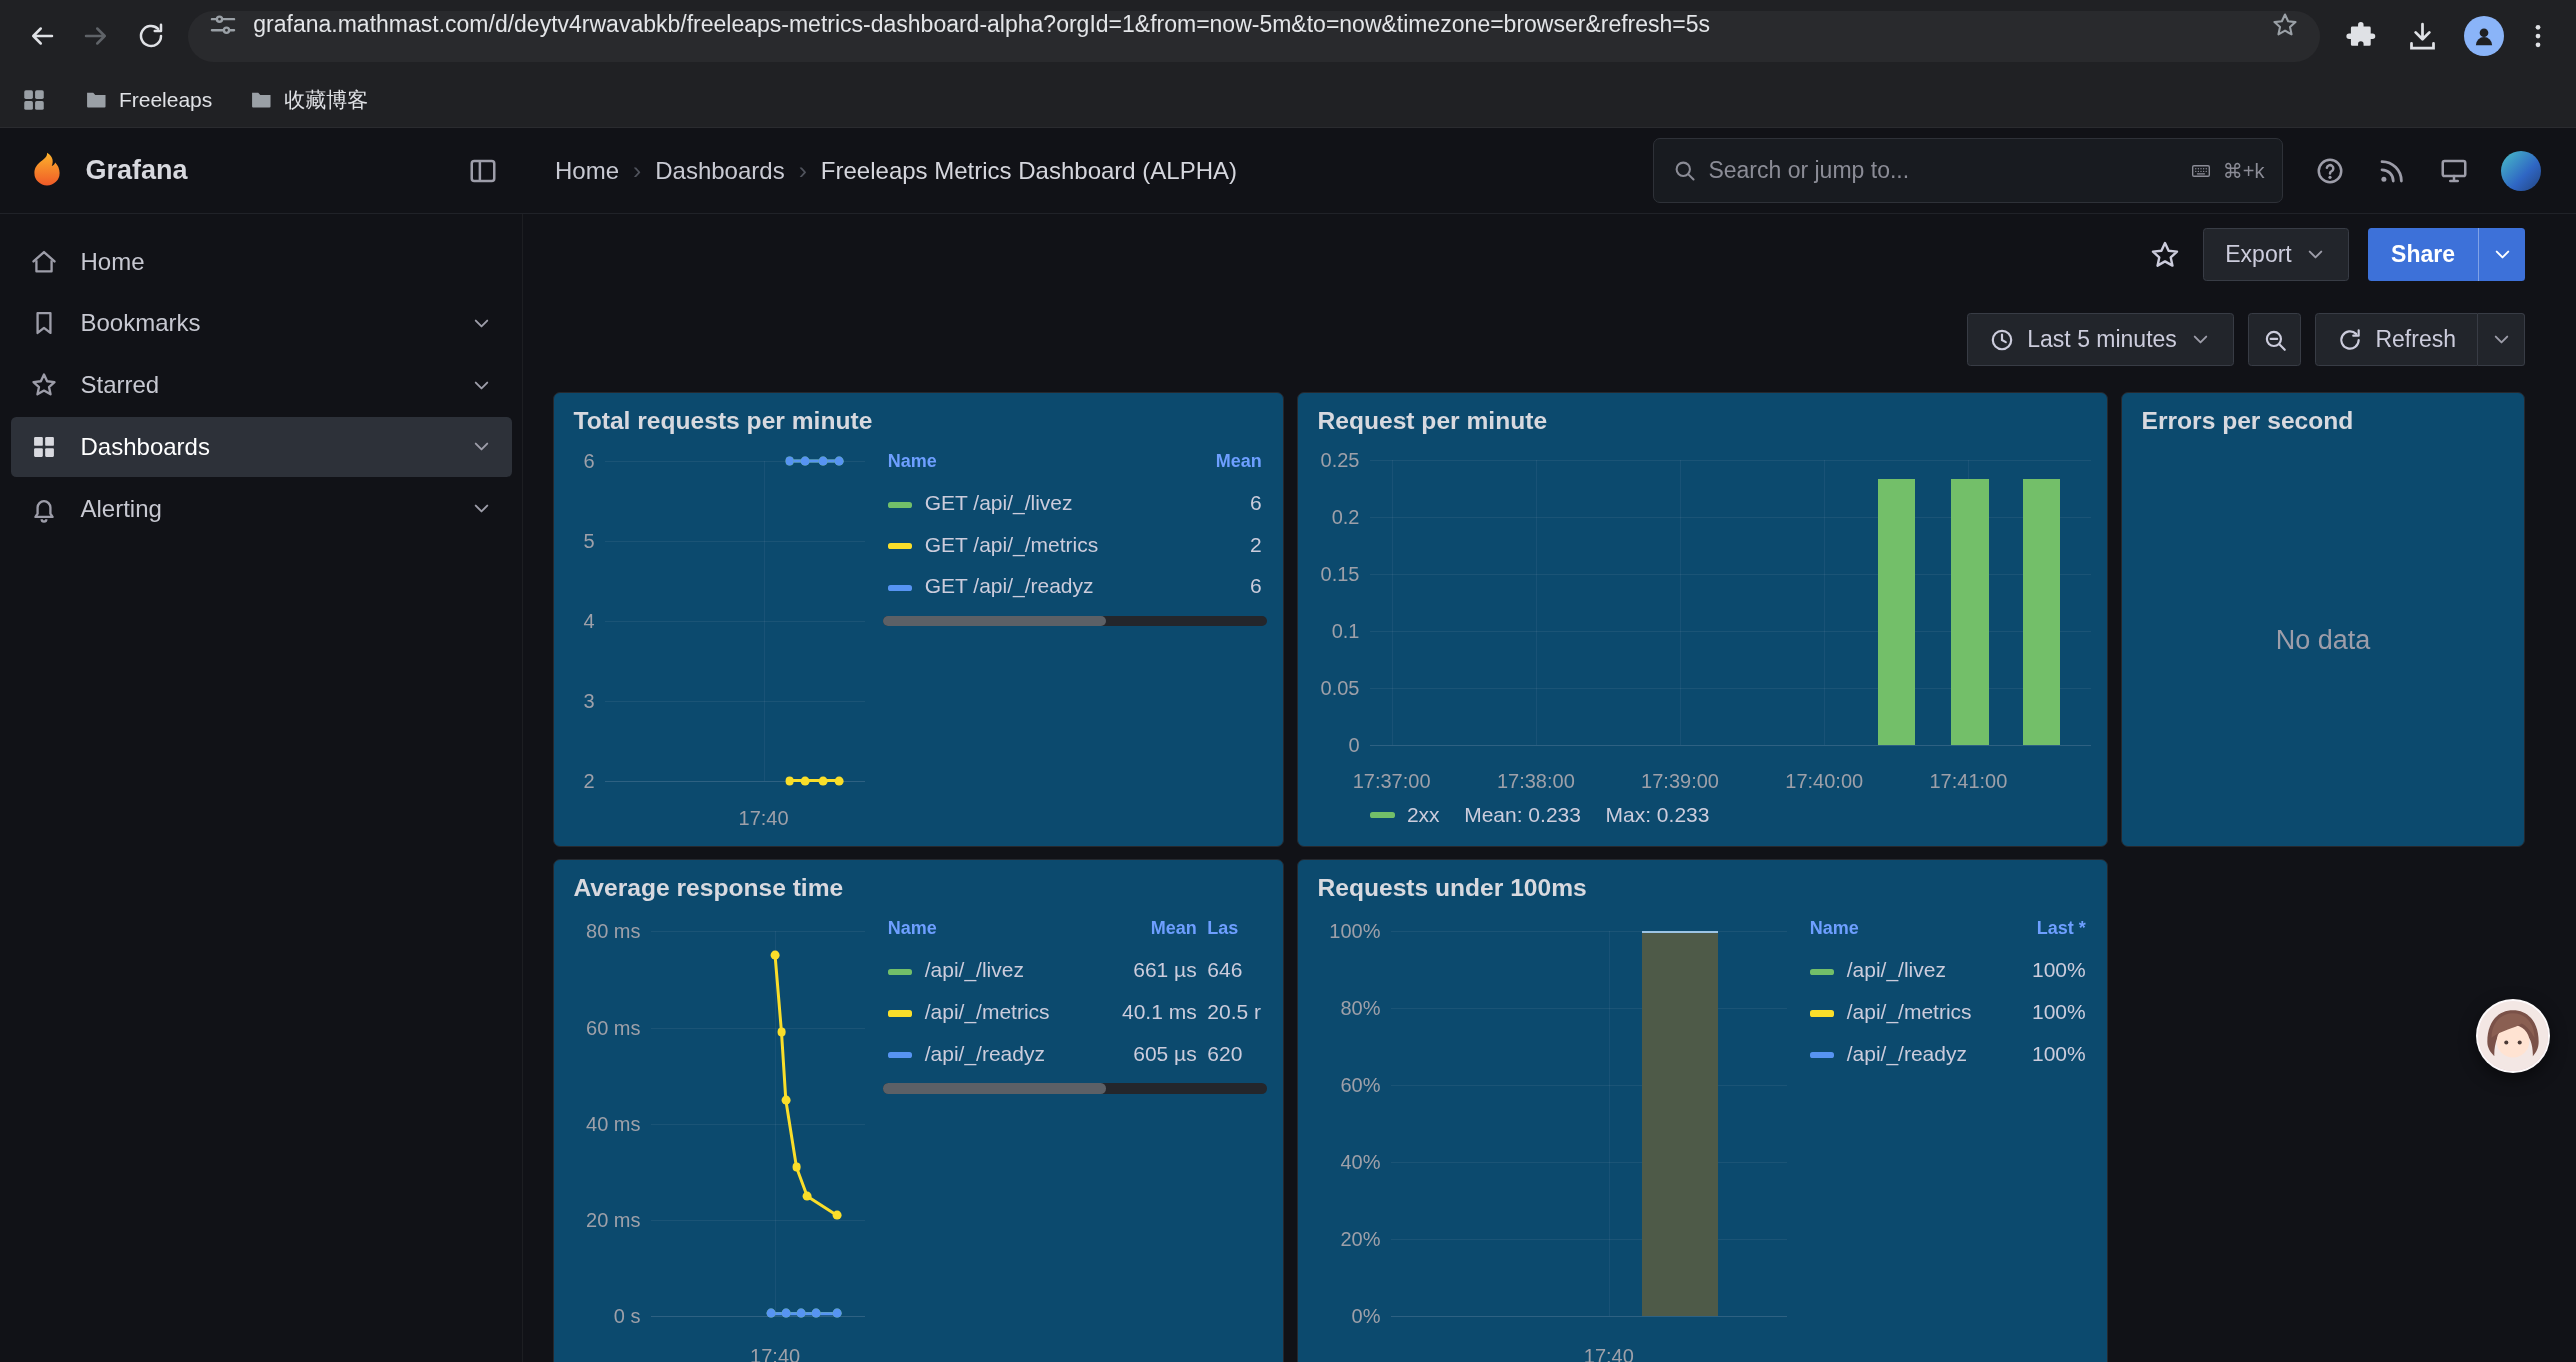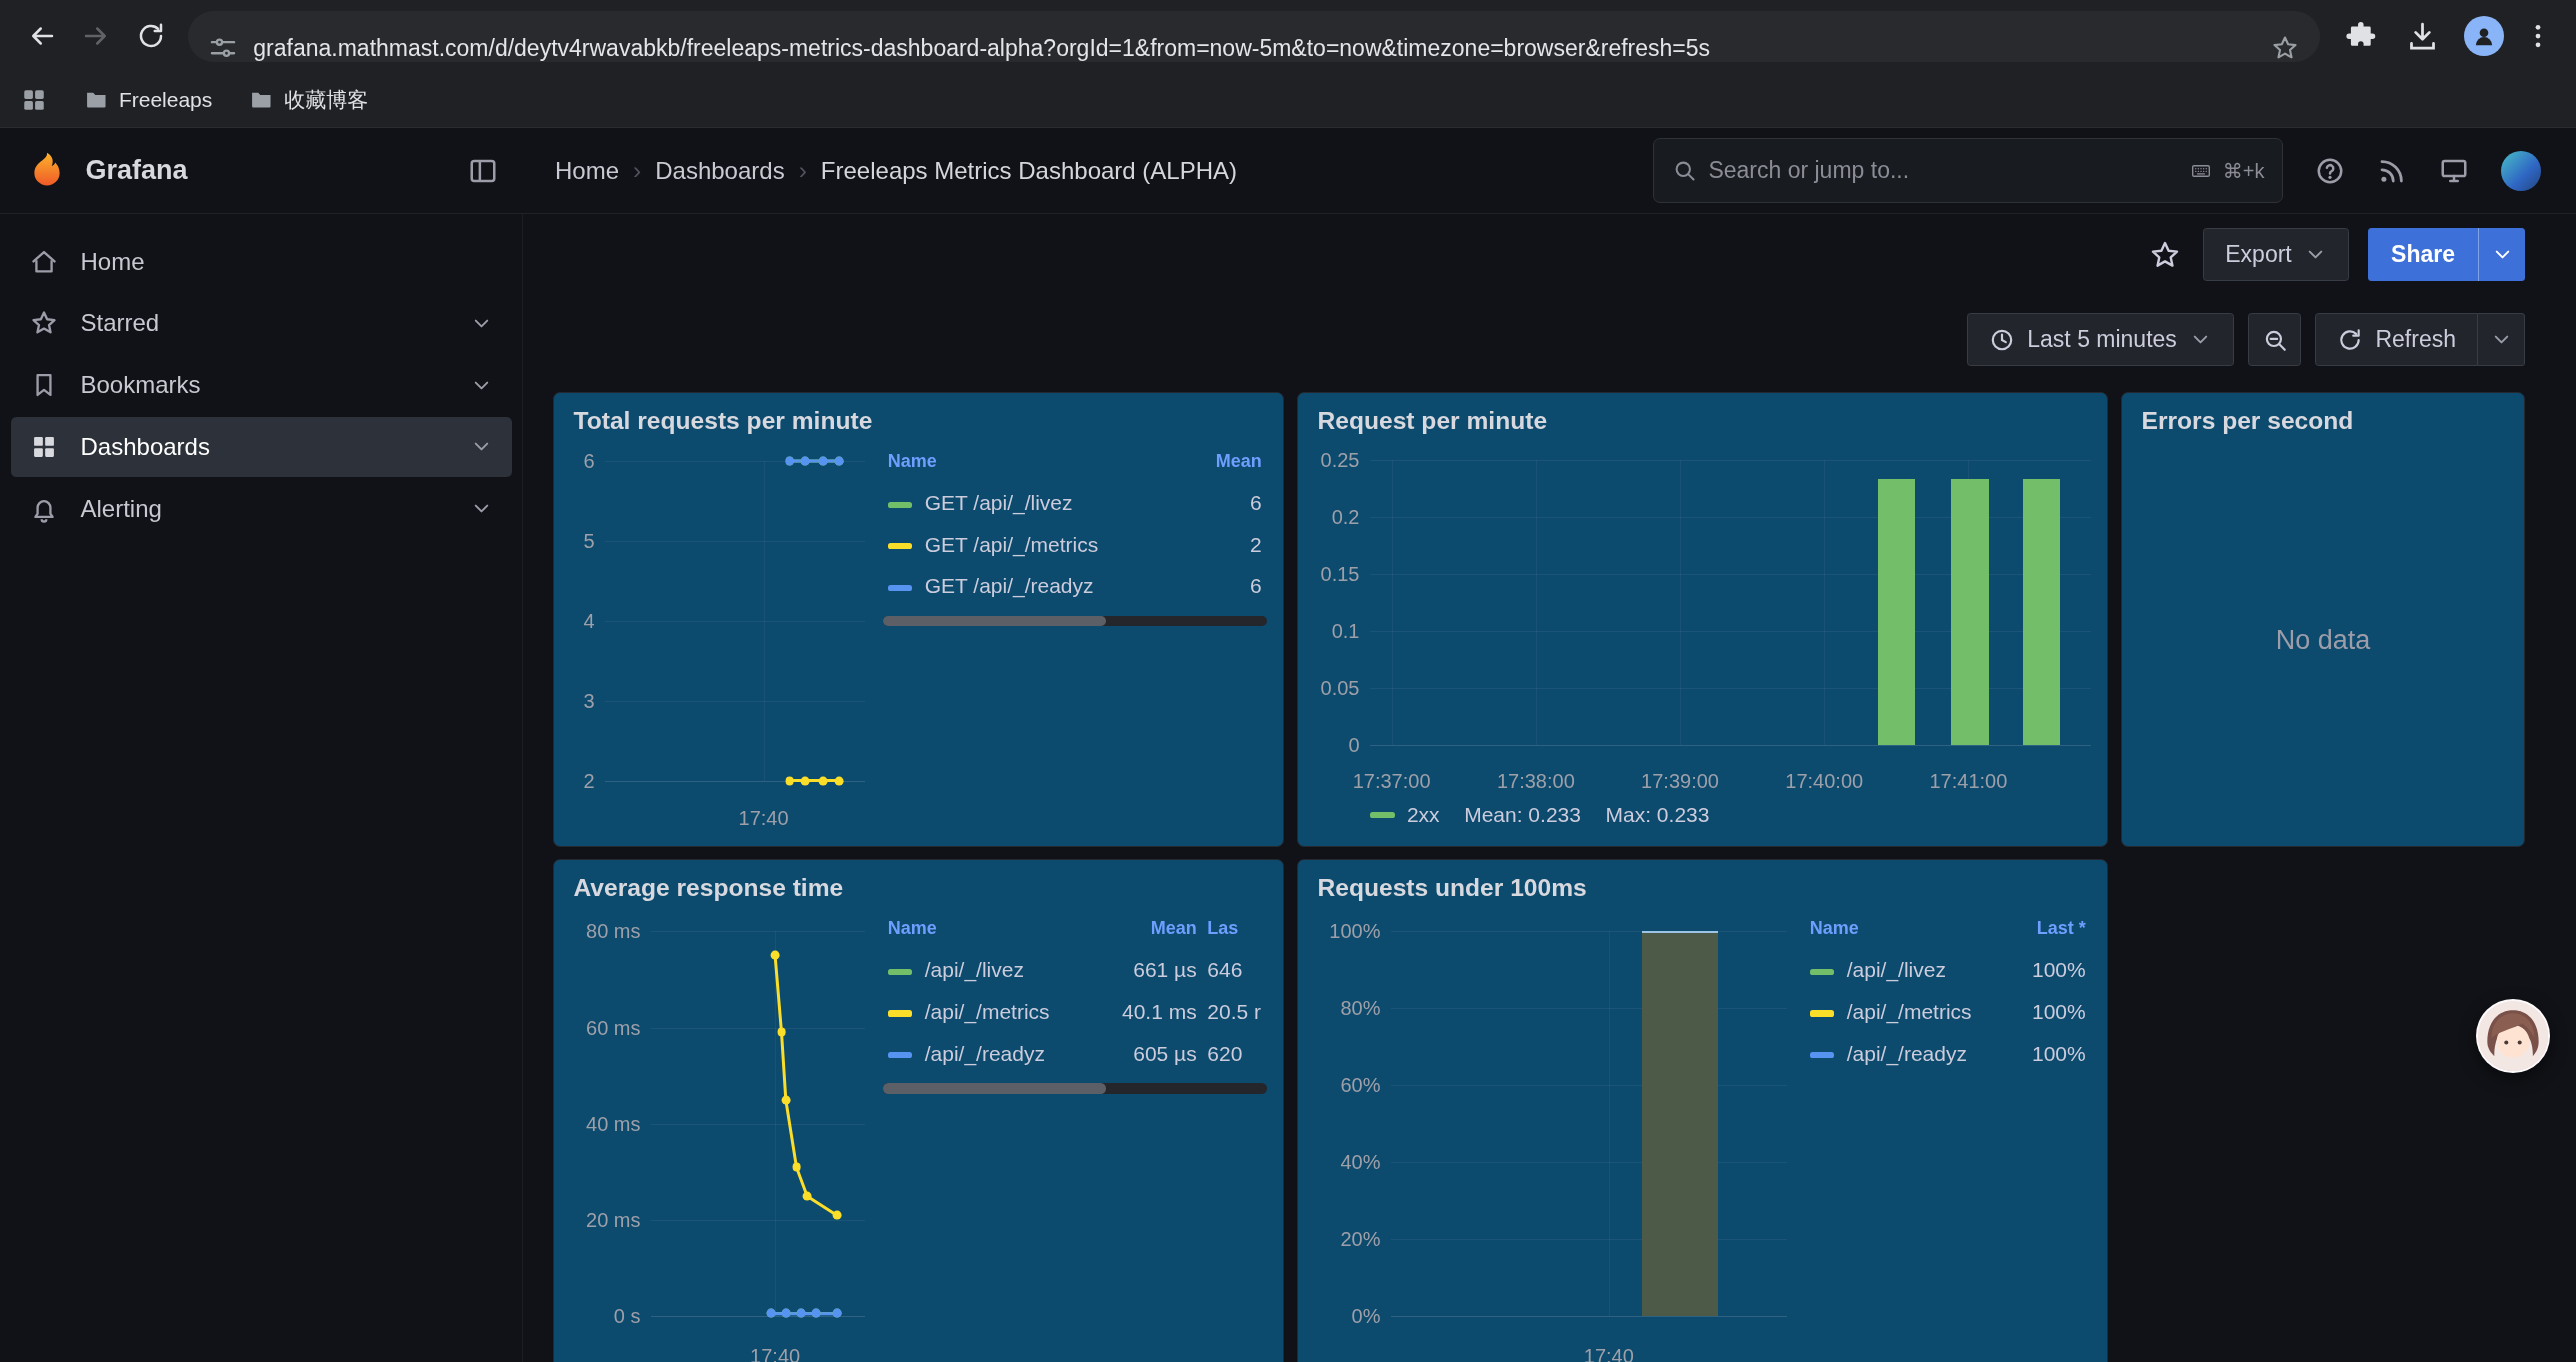--- a/index.html
+++ b/index.html
@@ -9,21 +9,21 @@
   .i { display:inline-flex; align-items:center; justify-content:center; }
   .i svg { width:100%; height:100%; }
 
   
   .browser-toolbar { height:72px; background:#202124; display:flex; align-items:center; padding:0 16px; gap:3.5px; }
   .nav-btn { width:51px; height:51px; border:none; background:transparent; color:#dfe1e5;
              display:flex; align-items:center; justify-content:center; border-radius:50%; }
   .nav-btn .i { width:30px; height:30px; }
   .nav-btn.disabled { color:#5f6368; }
   .url-pill { flex:1; height:51px; margin:0 8.8px; background:#292a2d; border-radius:25.4px;
-              display:flex; align-items:flex-end; padding:0 21px; gap:16px; }
+              display:flex; align-items:flex-start; padding:0 21px; gap:16px; }
   .pill-icon { width:28px; height:28px; color:#9aa0a6; flex:none; }
   .url-input { flex:1; background:transparent; border:none; outline:none; color:#e3e5e8;
                font-size:23px; font-family:inherit; white-space:nowrap; }
   .toolbar-icon { width:33px; height:33px; color:#dfe1e5; margin:0 12.3px; flex:none; }
   .profile-avatar { width:40px; height:40px; border-radius:50%; background:#8ab4f8;
                     display:flex; align-items:center; justify-content:center; margin:0 8.8px; flex:none; }
   .profile-avatar .i { width:26px; height:26px; }
   .kebab-icon { width:30px; height:30px; color:#dfe1e5; margin:0 7px; }
 
   .bookmarks-bar { height:56px; background:#202124; display:flex; align-items:center;
@@ -320,37 +320,37 @@
             <svg viewBox="0 0 24 24">
               <path d="M3 11.5 12 3.5l9 8" fill="none" stroke="currentColor" stroke-width="2" stroke-linecap="round" stroke-linejoin="round"></path>
               <path d="M5.5 10.5V20h13v-9.5" fill="none" stroke="currentColor" stroke-width="2" stroke-linejoin="round"></path>
             </svg>
           </span>
           <span>Home</span>
         </div>
         <div class="sb-item">
           <span class="i sb-icon">
             <svg viewBox="0 0 24 24">
-              <path d="M12 3l2.7 5.8 6.3.7-4.7 4.3 1.3 6.2-5.6-3.2-5.6 3.2 1.3-6.2L3 9.5l6.3-.7z" fill="none" stroke="currentColor" stroke-width="2" stroke-linejoin="round"></path>
-            </svg>
-          </span>
-          <span>Starred</span>
+              <path d="M6.5 3.5h11V20.5l-5.5-4.3-5.5 4.3z" fill="none" stroke="currentColor" stroke-width="2" stroke-linejoin="round"></path>
+            </svg>
+          </span>
+          <span>Bookmarks</span>
           <span class="i chev">
             <svg viewBox="0 0 24 24">
               <path d="m6 9 6 6 6-6" fill="none" stroke="currentColor" stroke-width="2" stroke-linecap="round" stroke-linejoin="round"></path>
             </svg>
           </span>
         </div>
         <div class="sb-item">
           <span class="i sb-icon">
             <svg viewBox="0 0 24 24">
-              <path d="M6.5 3.5h11V20.5l-5.5-4.3-5.5 4.3z" fill="none" stroke="currentColor" stroke-width="2" stroke-linejoin="round"></path>
-            </svg>
-          </span>
-          <span>Bookmarks</span>
+              <path d="M12 3l2.7 5.8 6.3.7-4.7 4.3 1.3 6.2-5.6-3.2-5.6 3.2 1.3-6.2L3 9.5l6.3-.7z" fill="none" stroke="currentColor" stroke-width="2" stroke-linejoin="round"></path>
+            </svg>
+          </span>
+          <span>Starred</span>
           <span class="i chev">
             <svg viewBox="0 0 24 24">
               <path d="m6 9 6 6 6-6" fill="none" stroke="currentColor" stroke-width="2" stroke-linecap="round" stroke-linejoin="round"></path>
             </svg>
           </span>
         </div>
         <div class="sb-item active">
           <span class="i sb-icon">
             <svg viewBox="0 0 24 24">
               <rect x="3.5" y="3.5" width="7.5" height="7.5" rx="1" fill="currentColor"></rect>

